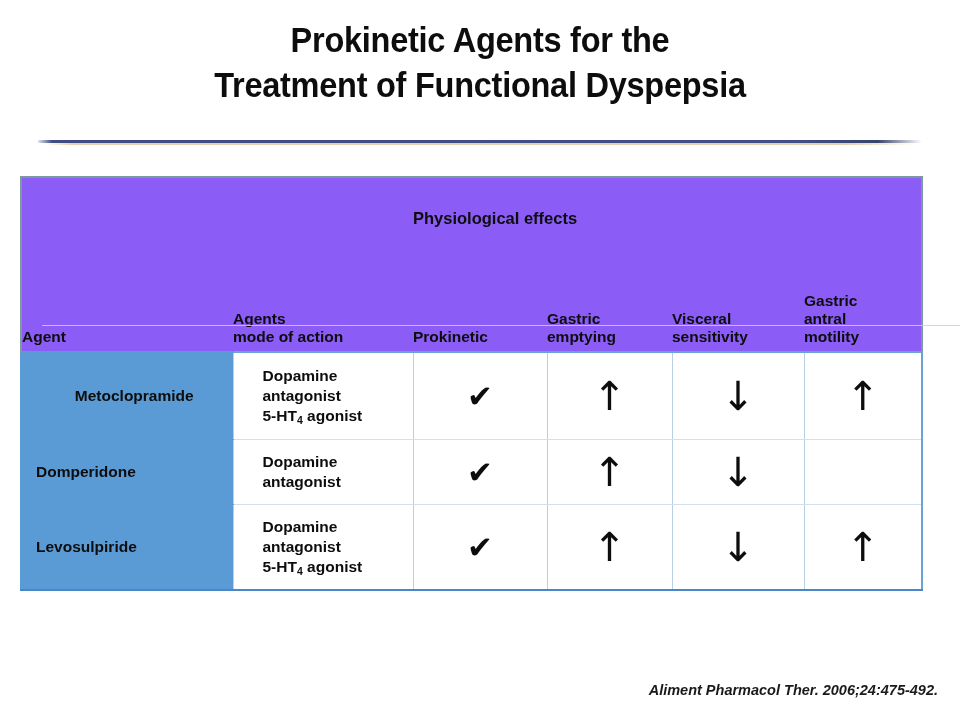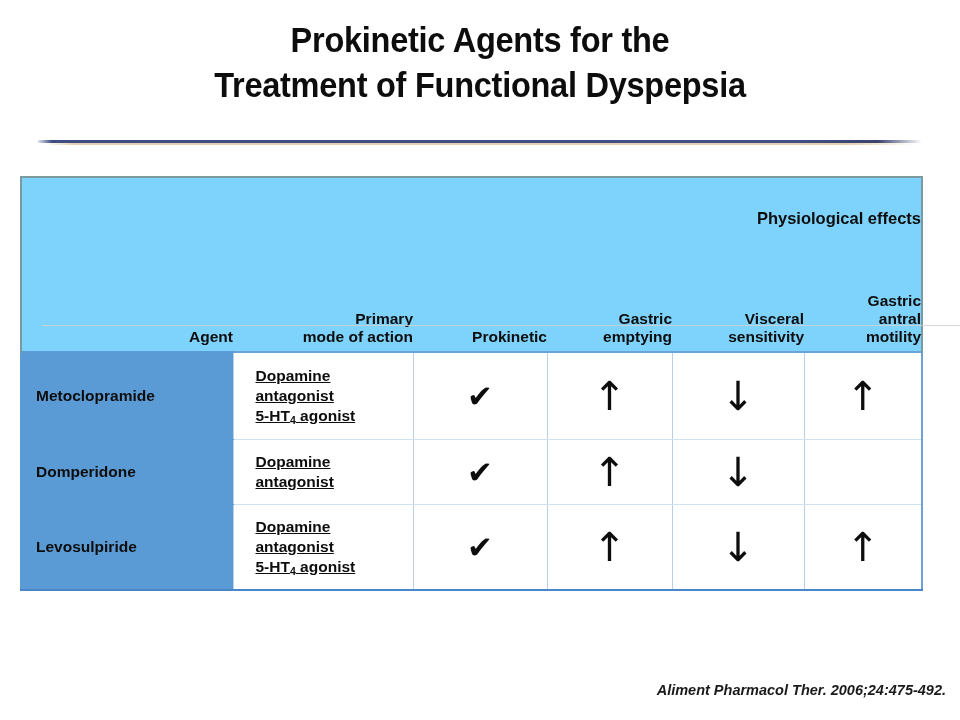--- a/index.html
+++ b/index.html
@@ -87,24 +87,24 @@
   }
 
   table.grid {
     border-collapse: collapse;
     table-layout: fixed;
     width: 901px;
   }
 
   
   thead td, thead th {
-    background: #7dd3fc;
-    color: #0d0d0d;
-    font-weight: bold;
-    text-align: right;
+    background: #8b5cf6;
+    color: #0d0d0d;
+    font-weight: bold;
+    text-align: left;
     vertical-align: bottom;
     padding: 0;
     font-size: 15.5px;
     line-height: 1.16;
     border: none;
   }
   .hdr-outline-top { border-top: 2px solid #7b9aa0 !important; }
   .hdr-outline-left { border-left: 2px solid #7b9aa0 !important; margin-left: 17px; }
   .hdr-outline-right { border-right: 2px solid #7b9aa0 !important; }
 
@@ -137,31 +137,30 @@
     font-weight: bold;
     font-size: 15.5px;
     text-align: left;
     padding-left: 14px;
     vertical-align: middle;
     border-left: 2px solid #5b9bd5;
     border-right: 1px solid #b7d0e6;
     border-bottom: 1px solid #5b9bd5;
   }
   tbody tr:last-child td.agent { border-bottom: 2.5px solid #4a86c8; }
-  tbody tr:first-child td.agent { border-top: 2px solid #5b9bd5; }
+  tbody tr:first-child td.agent { border-top: 2px solid #5b9bd5; text-align: center; }
 
   td.moa {
     color: #0d0d0d;
     font-weight: bold;
     font-size: 15.5px;
     line-height: 1.28;
     text-align: left;
-    padding-left: 22px;
+    padding-left: 29px;
     vertical-align: middle;
-    text-decoration: underline;
   }
   td.moa .ln { display: block; white-space: nowrap; }
   td.moa sub { font-size: 10.5px; vertical-align: baseline; position: relative; top: 3px; }
 
   td.mark {
     text-align: center;
     vertical-align: middle;
     border-right: 1px solid #b7d0e6;
   }
   tbody tr td.mark:last-child { border-right: 2px solid #6ba3d6; }
@@ -175,21 +174,21 @@
   .glyph.check { font-size: 31px; font-weight: bold; }
   .glyph.arrow { font-size: 40px; }
 
   .row-1 td { height: 86px; }
   .row-2 td { height: 64px; }
   .row-3 td { height: 84px; }
 
   
   .citation {
     position: absolute;
-    right: 14px;
+    right: 22px;
     bottom: 22px;
     font-family: "Liberation Sans", sans-serif;
     font-style: italic;
     font-weight: bold;
     font-size: 14.5px;
     color: #1a1a1a;
     white-space: nowrap;
   }
 </style>
 </head>
@@ -222,21 +221,21 @@
       <tr>
         <td class="hdr-blank hdr-outline-top hdr-outline-left"></td>
         <td class="hdr-blank hdr-outline-top"></td>
         <td class="phys-cell hdr-outline-top hdr-outline-right" colspan="4">Physiological effects</td>
       </tr>
       <tr>
         <th class="hdr-label hdr-outline-left">
           <span>Agent</span>
         </th>
         <th class="hdr-label">
-          <span style="display:block">Primary</span>
+          <span style="display:block">Agents</span>
           <span style="display:block">mode of action</span>
         </th>
         <th class="hdr-label">
           <span style="display:block">Prokinetic</span>
         </th>
         <th class="hdr-label">
           <span style="display:block">Gastric</span>
           <span style="display:block">emptying</span>
         </th>
         <th class="hdr-label">

